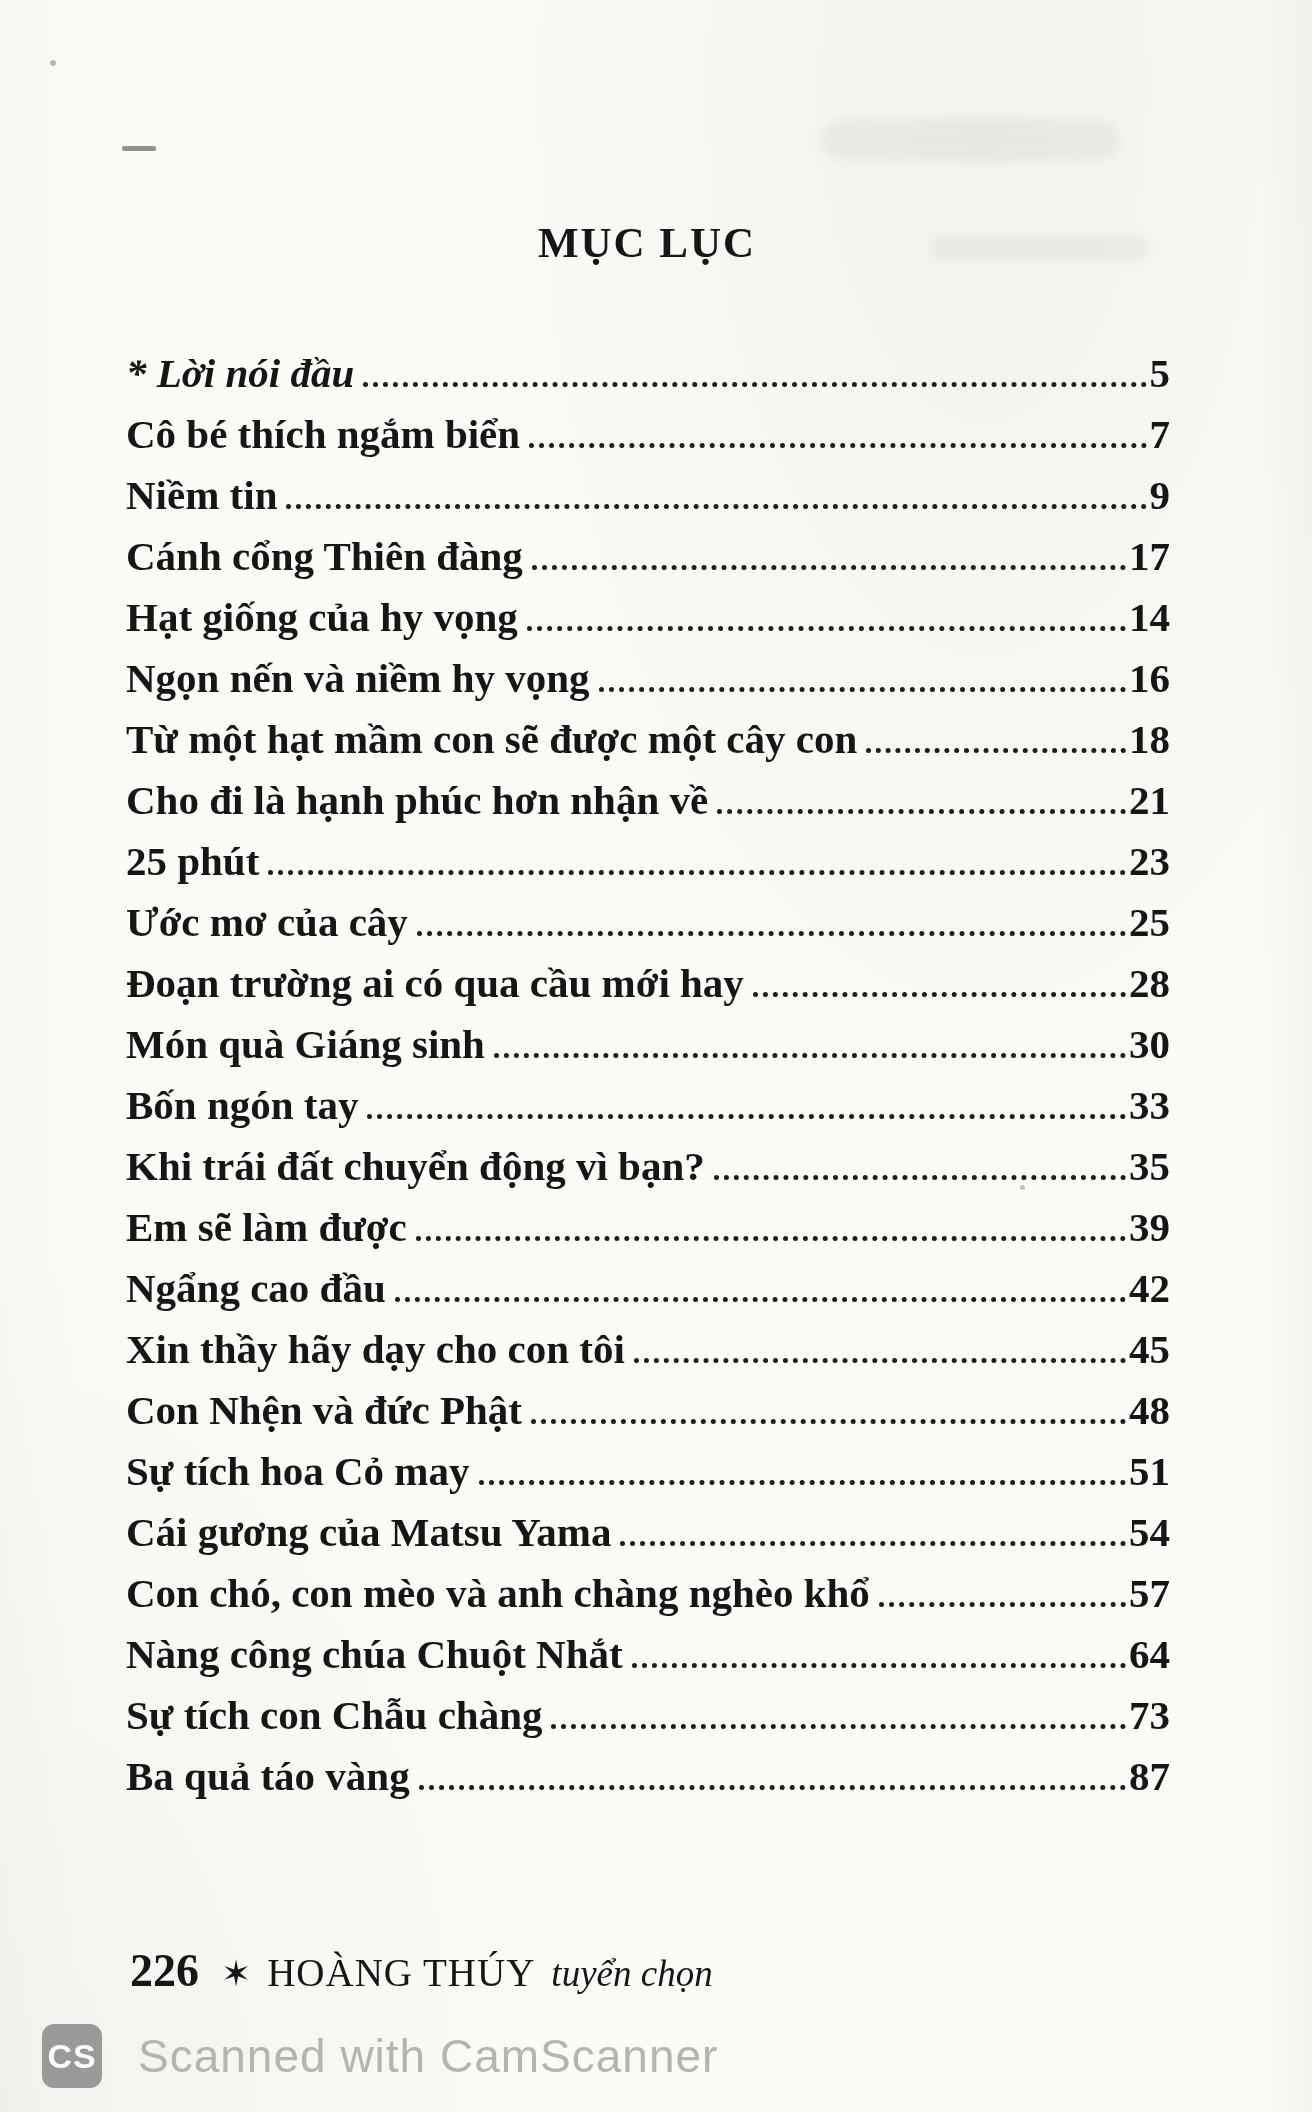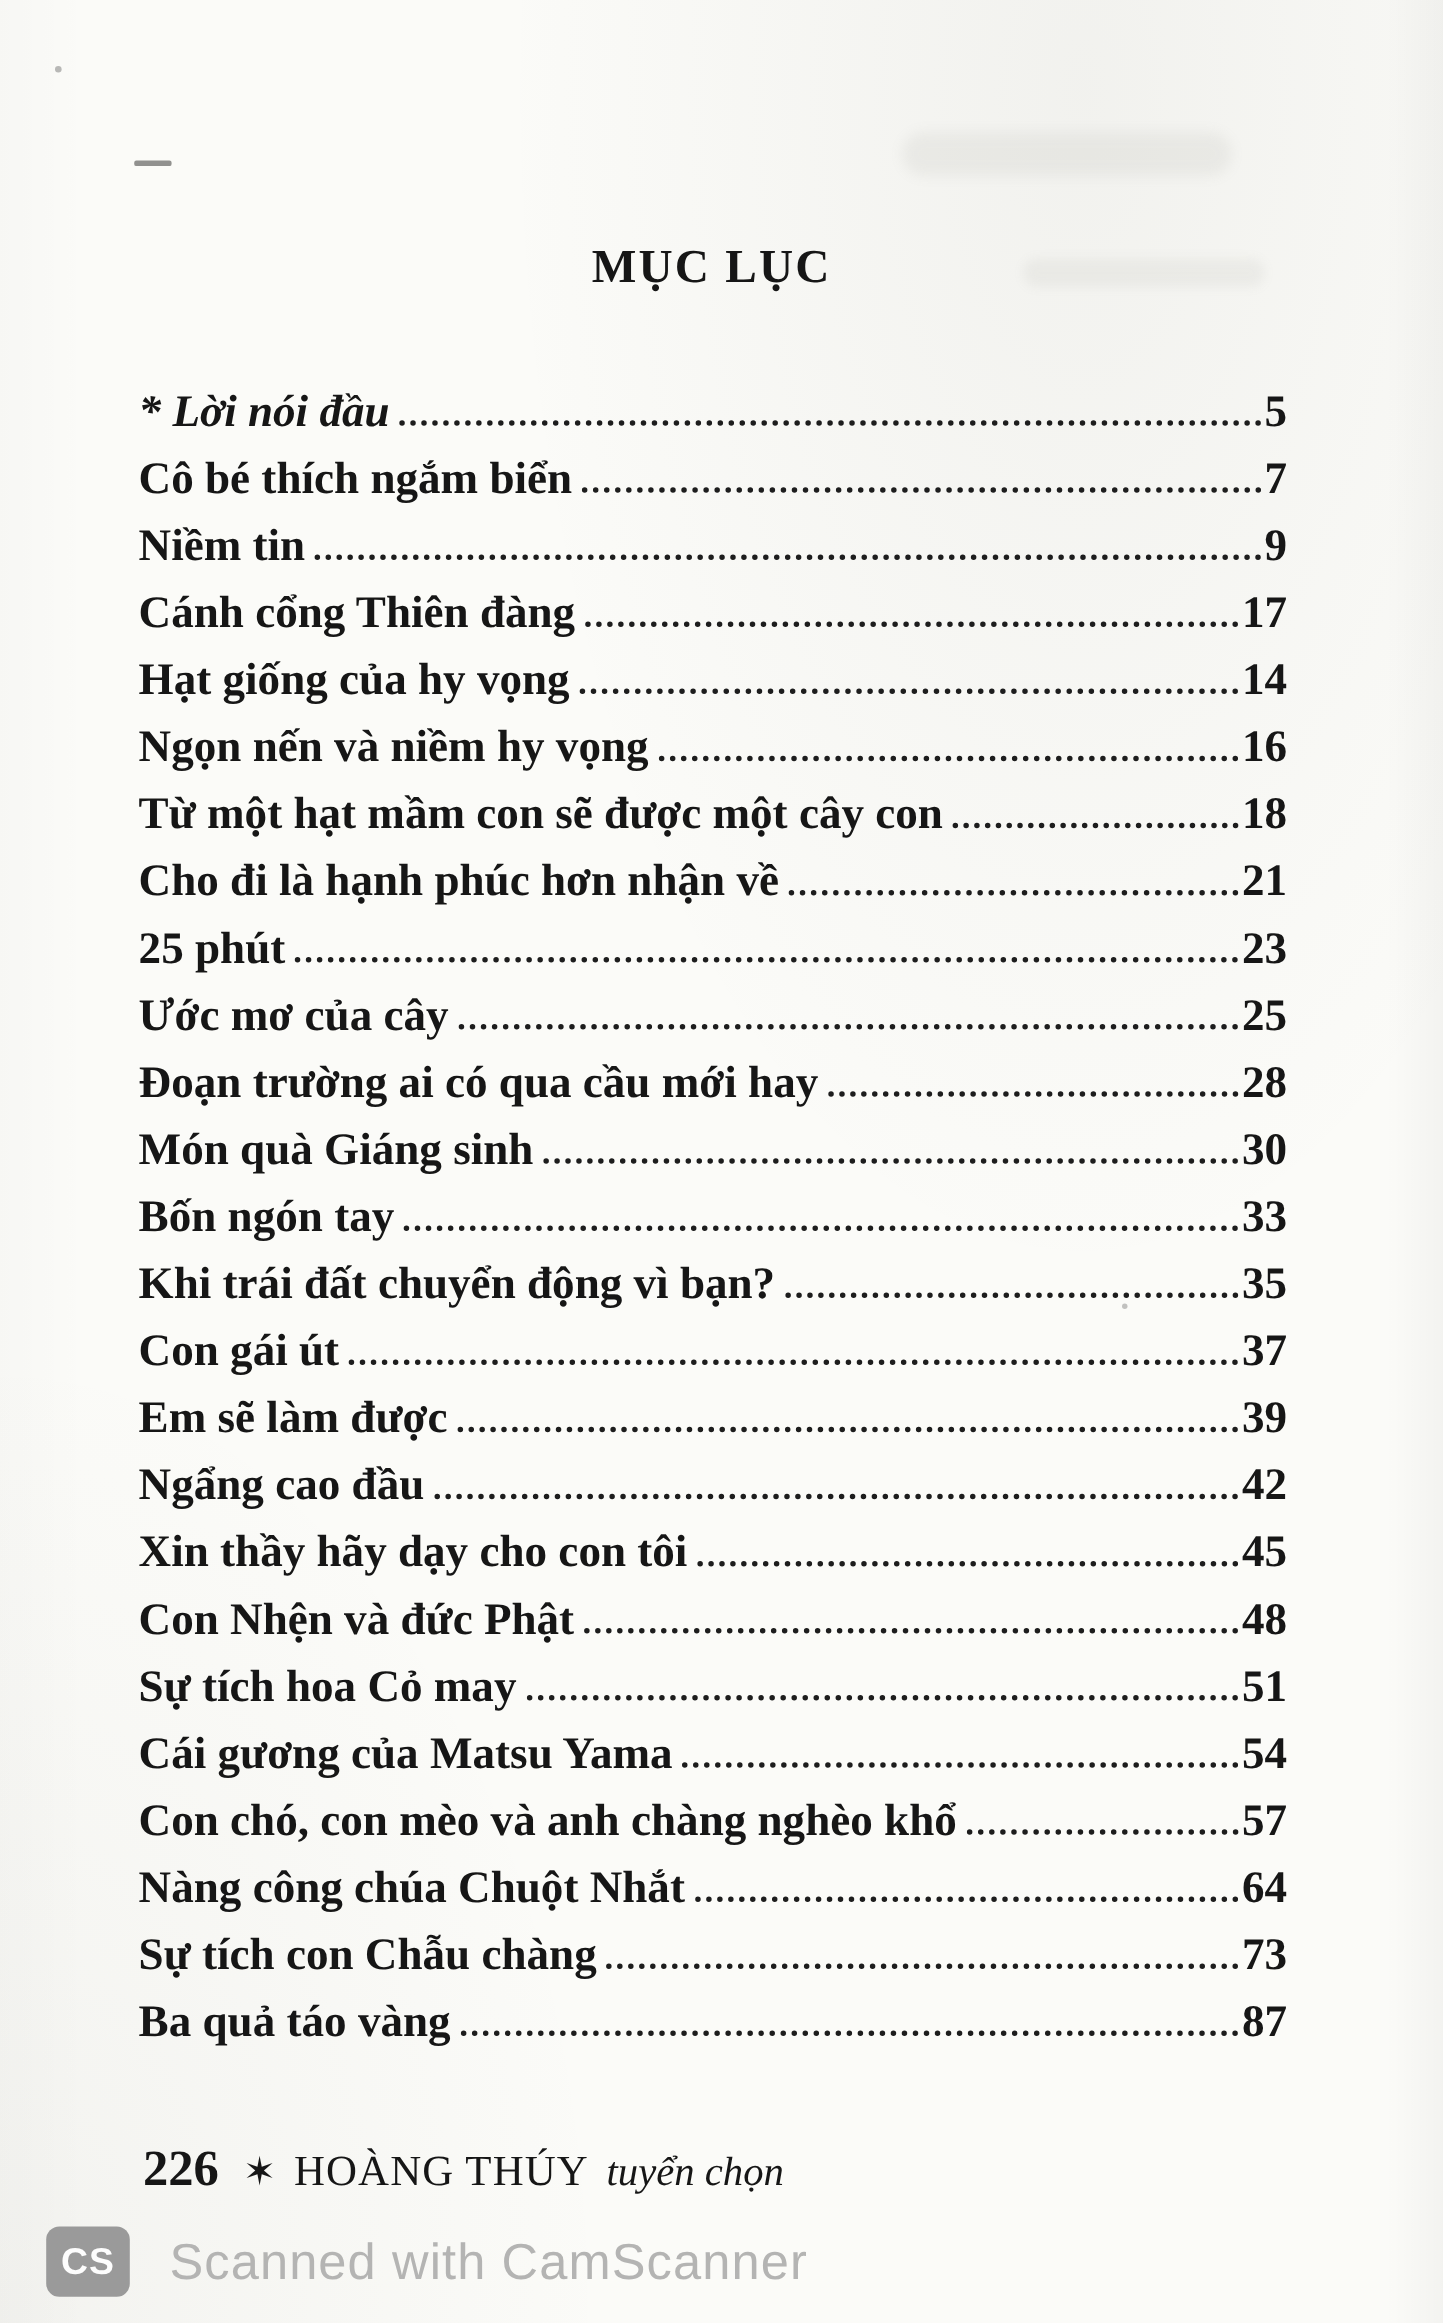--- a/index.html
+++ b/index.html
@@ -58,21 +58,21 @@
   .f-star { font-size:36px; margin:0 16px 0 22px; }
   .f-author { font-size:39px; font-weight:400; letter-spacing:1px; }
   .f-suffix { font-size:37px; font-style:italic; margin-left:16px; }
 
   .watermark {
     position:absolute; left:42px; top:2024px;
     display:flex; align-items:center;
     font-family:"Liberation Sans","DejaVu Sans",sans-serif;
   }
   .cs-logo {
-    width:76px; height:64px;
+    width:60px; height:64px;
     background:#9a9a9a;
     border-radius:12px;
     color:#fdfdfd;
     font-weight:700; font-size:34px;
     display:flex; align-items:center; justify-content:center;
     letter-spacing:1px;
   }
   .cs-text {
     margin-left:36px;
     font-size:46px;
@@ -166,25 +166,20 @@
         <span class="toc-title">Bốn ngón tay</span>
         <span class="leader"></span>
         <span class="toc-page">33</span>
       </div>
       <div class="toc-row">
         <span class="toc-title">Khi trái đất chuyển động vì bạn?</span>
         <span class="leader"></span>
         <span class="toc-page">35</span>
       </div>
       <div class="toc-row">
-        <span class="toc-title">Con gái út</span>
-        <span class="leader"></span>
-        <span class="toc-page">37</span>
-      </div>
-      <div class="toc-row">
         <span class="toc-title">Em sẽ làm được</span>
         <span class="leader"></span>
         <span class="toc-page">39</span>
       </div>
       <div class="toc-row">
         <span class="toc-title">Ngẩng cao đầu</span>
         <span class="leader"></span>
         <span class="toc-page">42</span>
       </div>
       <div class="toc-row">

